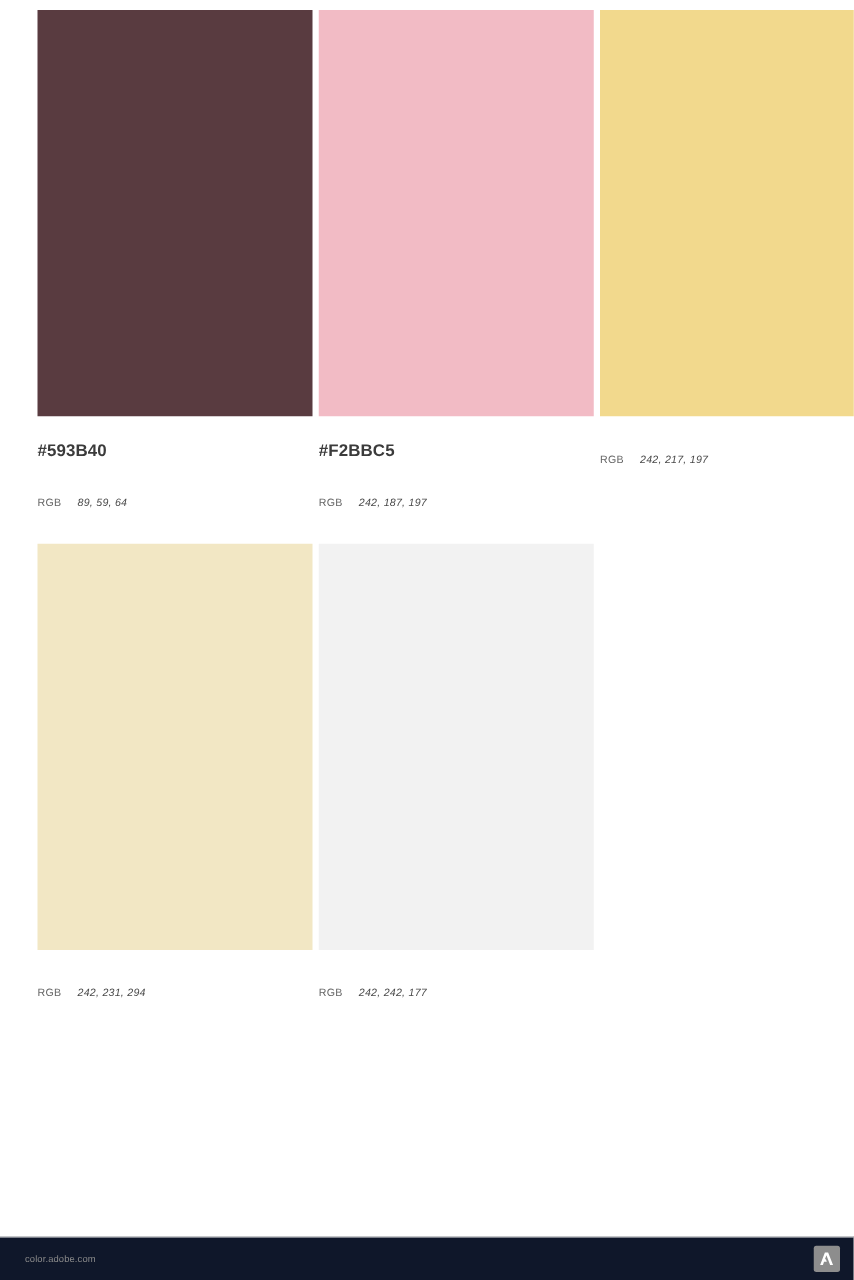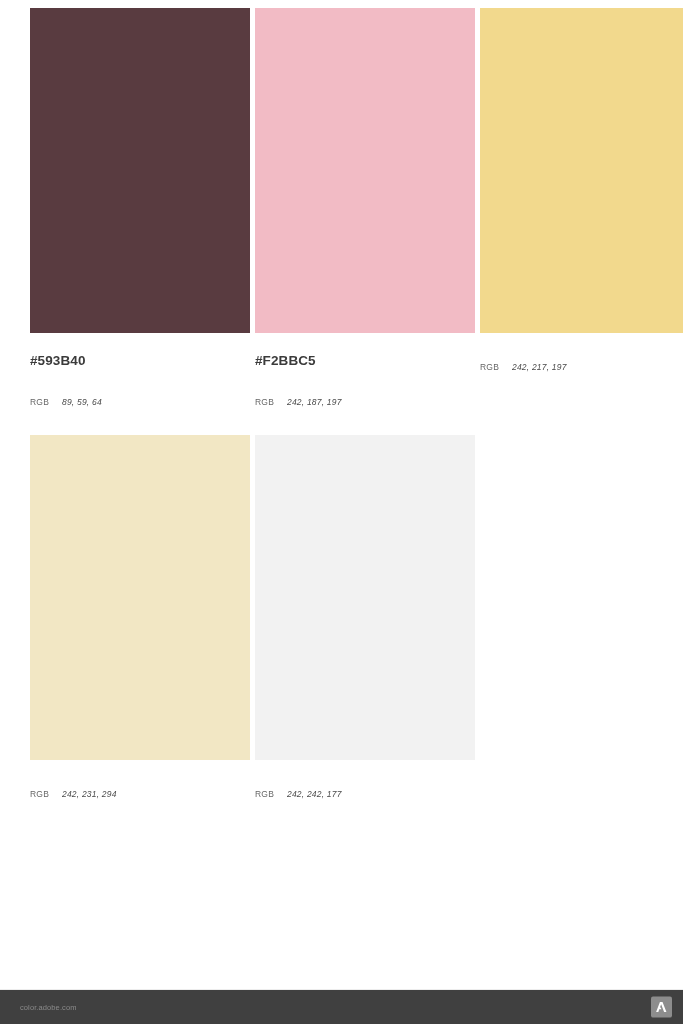--- a/index.html
+++ b/index.html
@@ -67,21 +67,21 @@
     font-style: italic;
   }
 
   
   #footer {
     position: absolute;
     left: 0;
     right: 0;
     bottom: 0;
     height: 34px;
-    background: #404040;
+    background: #0f172a;
     border-top: 1px solid #ededed;
   }
   #footer-url {
     position: absolute;
     left: 20px;
     top: 50%;
     transform: translateY(-50%);
     font-size: 7.5px;
     color: #8a8a8a;
     letter-spacing: 0.1px;

